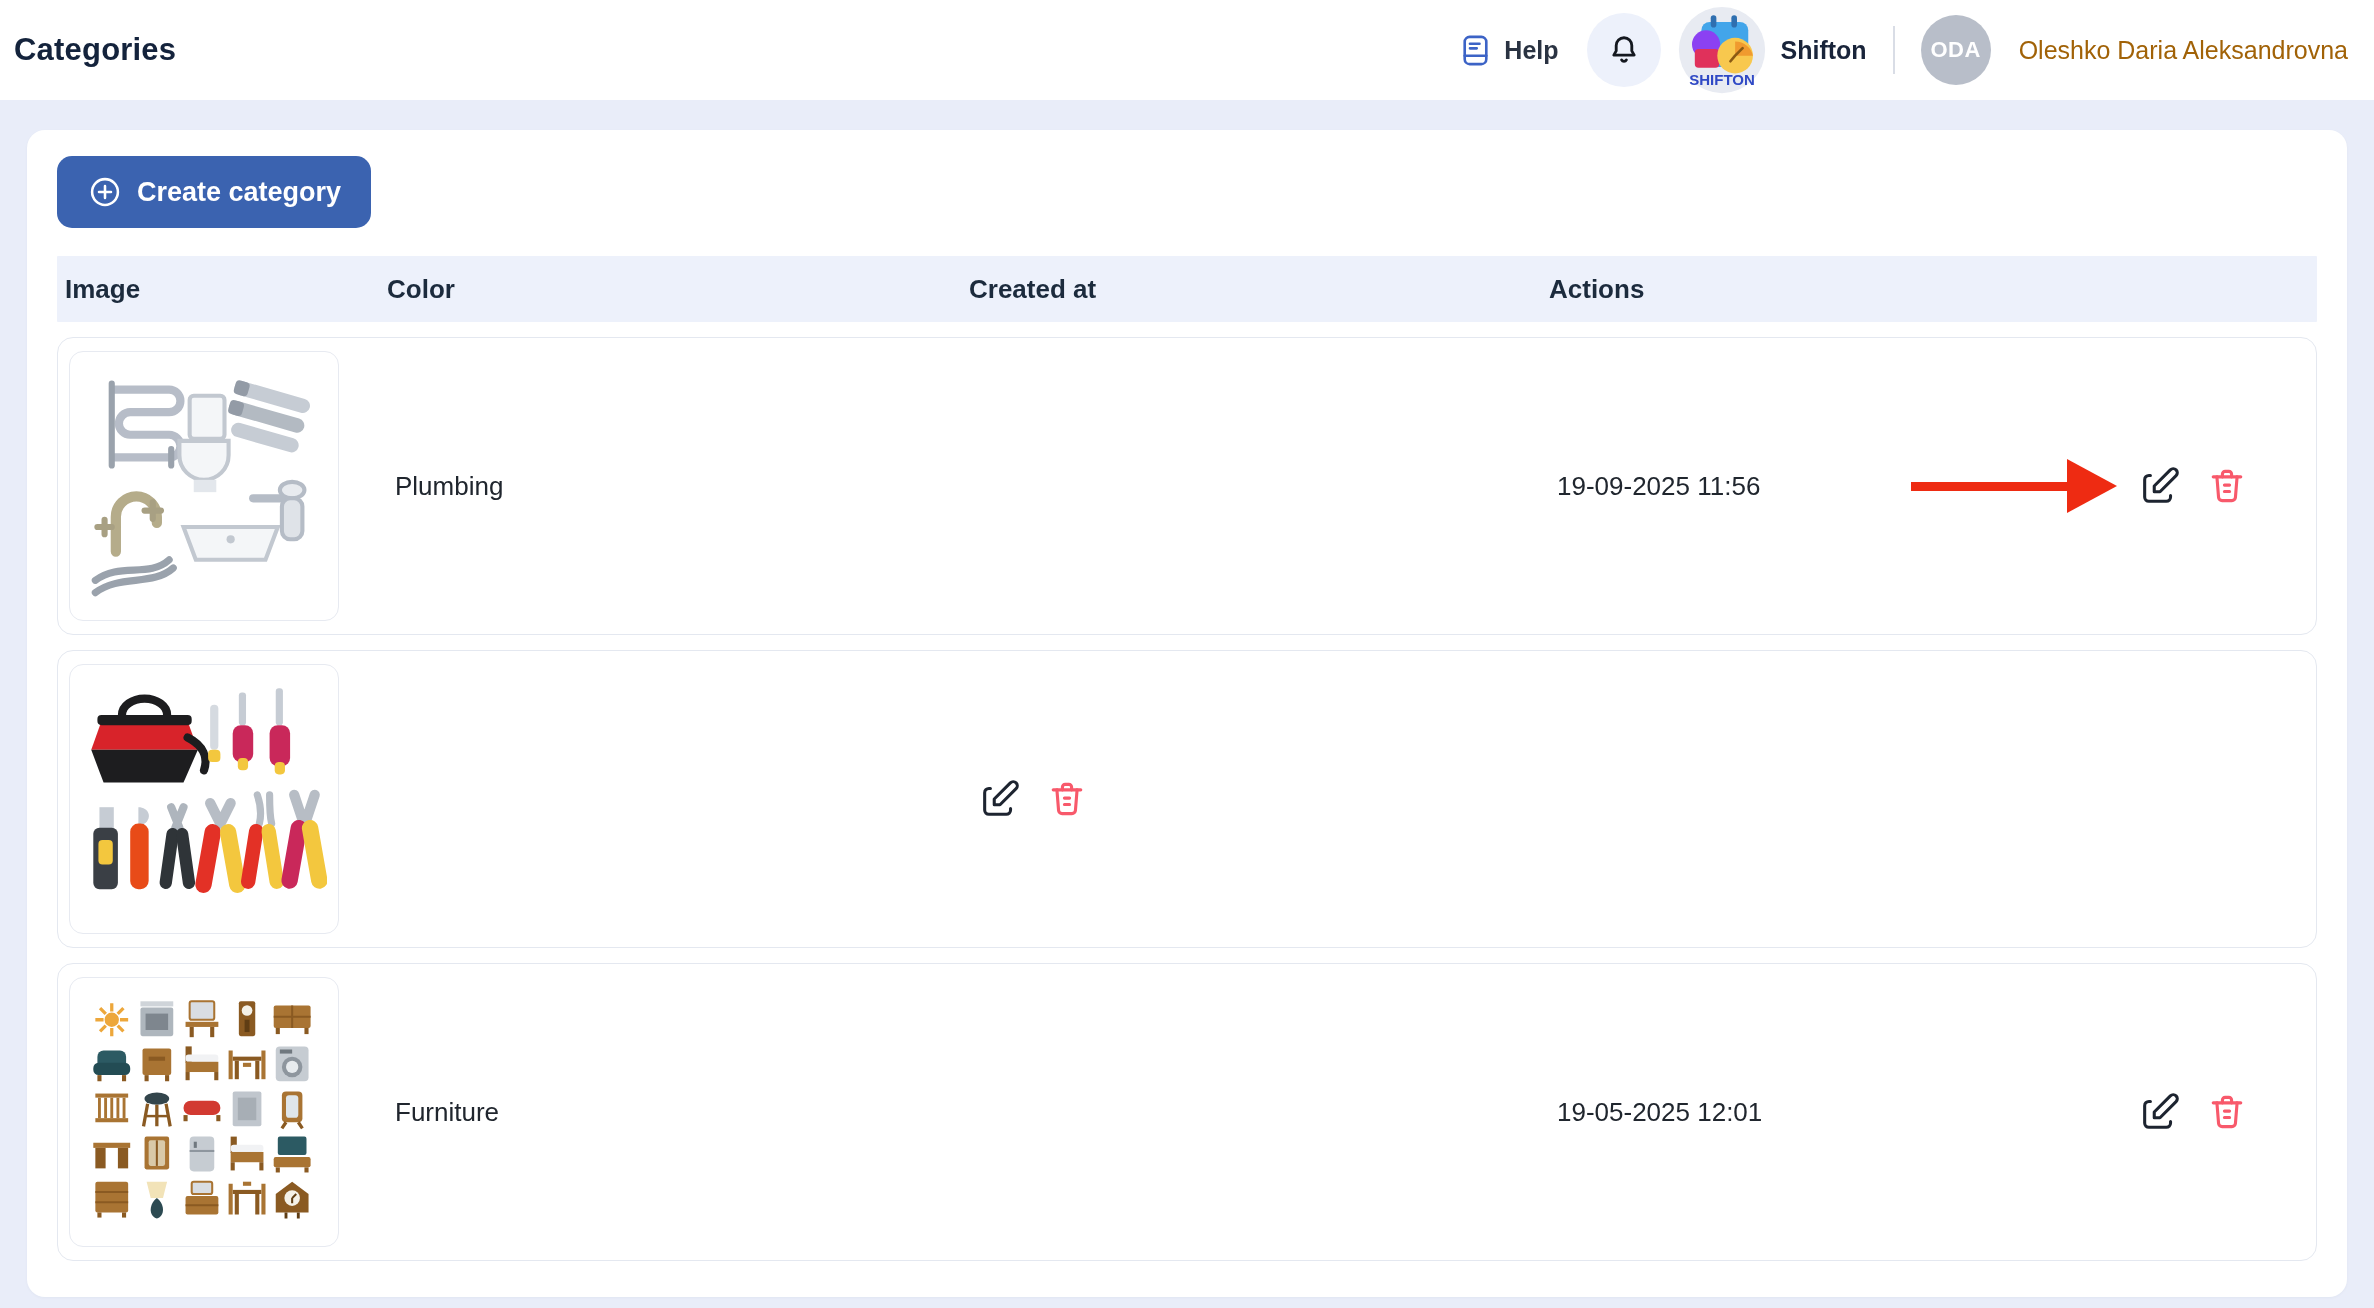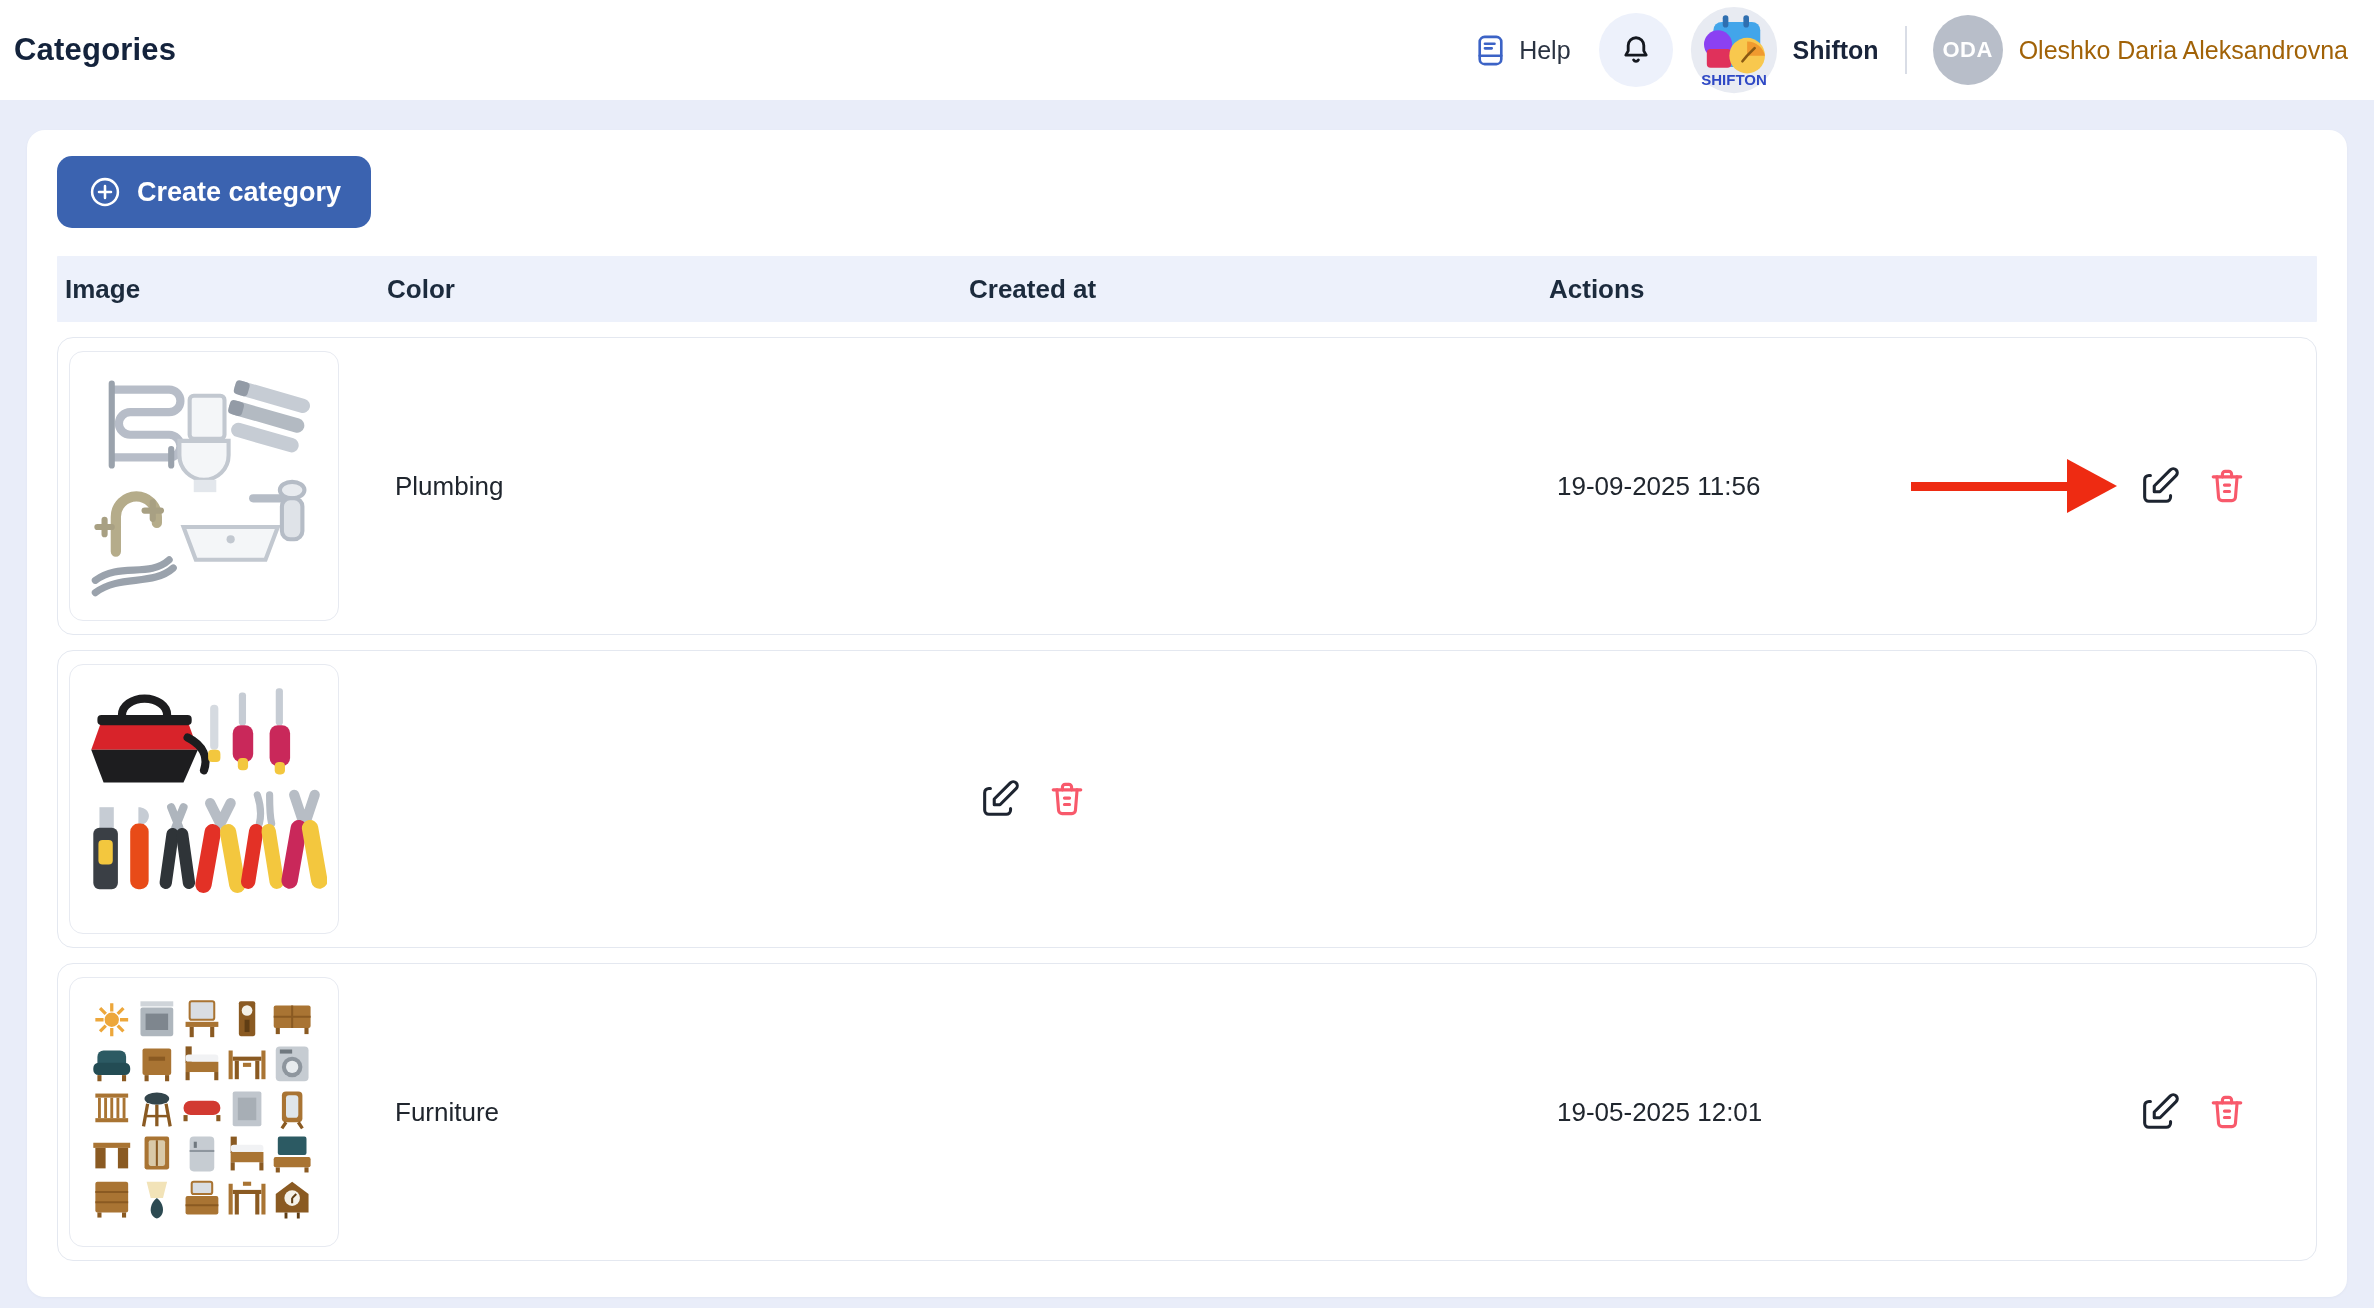--- a/index.html
+++ b/index.html
@@ -13,29 +13,29 @@
 
   
   .topbar {
     height:100px; background:#ffffff;
     display:flex; align-items:center; justify-content:space-between;
     padding:0 26px 0 14px;
   }
   .page-title { font-size:31px; font-weight:700; color:#14233c; letter-spacing:.2px; }
   .topbar-right { display:flex; align-items:center; }
   .help-btn { display:flex; align-items:center; gap:10px; background:none; border:none; cursor:pointer; }
-  .help-btn span { font-size:25px; color:#2a3342; }
+  .help-btn span { font-size:25px; color:#2a3342;font-weight:bold; }
   .bell-btn {
     width:74px; height:74px; margin-left:28px; border:none; cursor:pointer;
     border-radius:50%; background:#edf1fb; display:flex; align-items:center; justify-content:center;
   }
   .brand { display:flex; align-items:center; gap:14px; margin-left:16px; cursor:pointer; }
   .brand-name { font-size:25px; font-weight:700; color:#19243a; }
   .v-divider { width:2px; height:48px; background:#d9dde6; margin:0 26px; }
-  .user { display:flex; align-items:center; gap:16px; cursor:pointer; }
+  .user { display:flex; align-items:center; gap:28px; cursor:pointer; }
   .avatar {
     width:70px; height:70px; border-radius:50%; background:#b8bec9;
     display:flex; align-items:center; justify-content:center;
     color:#ffffff; font-size:22px; font-weight:600; letter-spacing:.5px;
   }
   .user-name { font-size:25px; font-weight:400; color:#a16207; }
 
   
   .card {
     width:2320px; margin:30px auto 0 27px;

